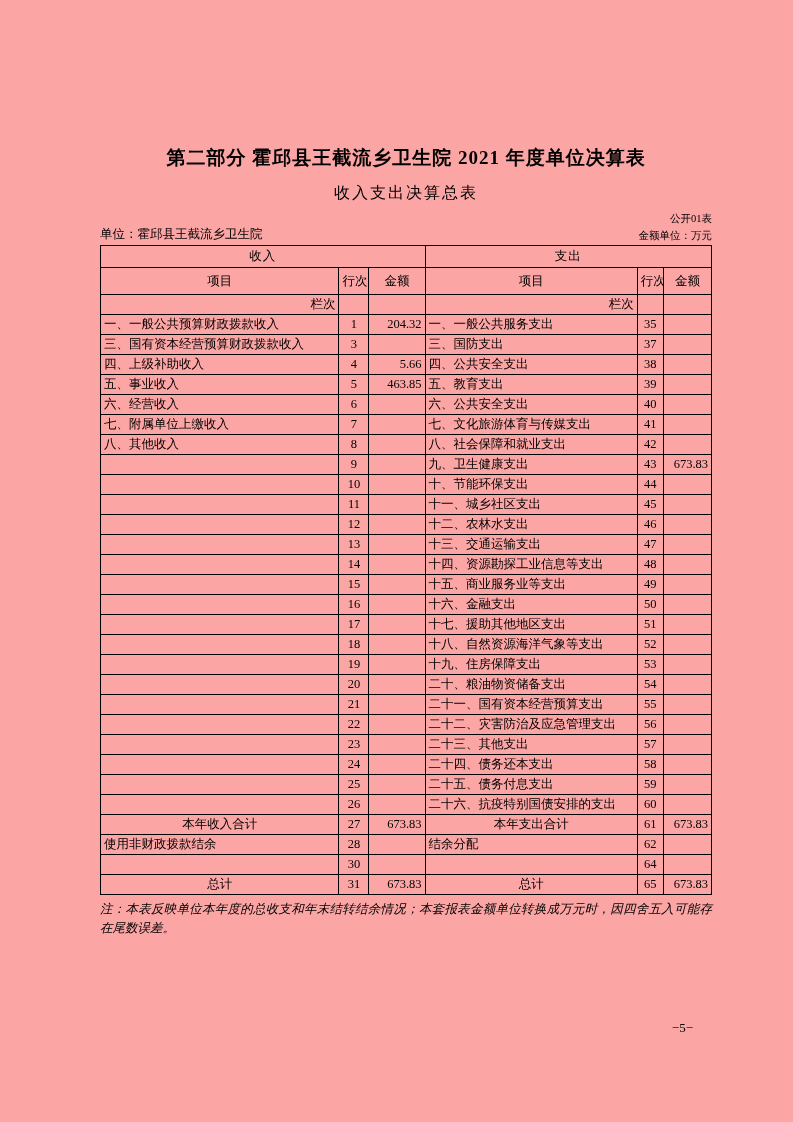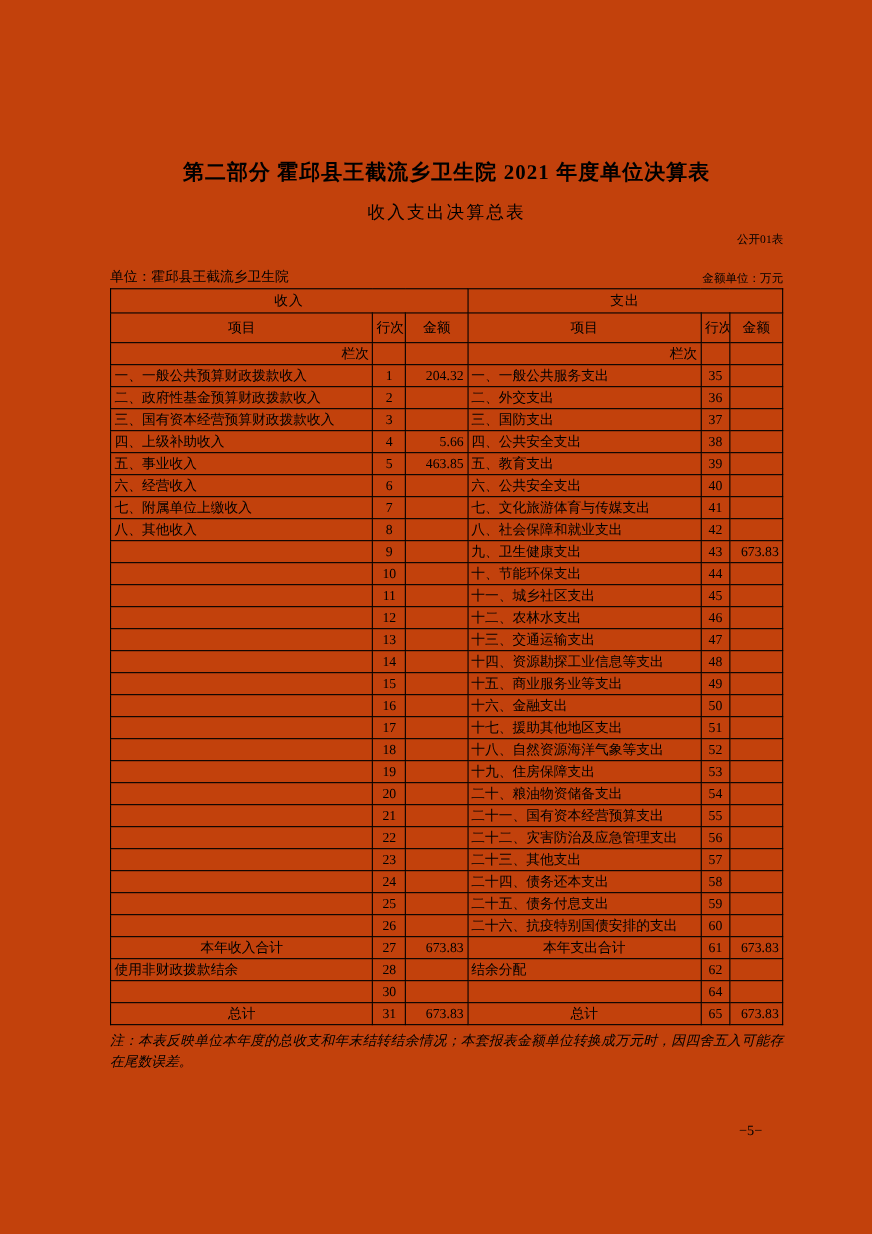--- a/index.html
+++ b/index.html
@@ -1,27 +1,27 @@
 <!DOCTYPE html>
 <html><head>
 <meta charset="utf-8">
 <style>
   html,body { margin:0; padding:0; background:#ffffff; }
   body {
     width:793px; height:1122px;
     font-family:"Liberation Serif","DejaVu Serif",serif;
     color:#000;
   }
-  .sheet { position:relative; width:793px; height:1122px; background:#c2410c; overflow:hidden; }
+  .sheet { position:relative; width:793px; height:1122px; background:#fca5a5; overflow:hidden; }
   .content { position:absolute; left:100px; top:146px; width:612px; }
 
   .title { text-align:center; font-size:19px; font-weight:bold; line-height:24px; letter-spacing:1px; }
   .subtitle { text-align:center; font-size:16px; margin-top:13px; letter-spacing:2px; }
   .table-code { text-align:right; font-size:10.5px; margin-top:9px; line-height:12px; }
-  .unit-row { display:flex; justify-content:space-between; align-items:flex-end; margin-top:18px; }
+  .unit-row { display:flex; justify-content:space-between; align-items:flex-end; margin-top:1px; }
   .unit-left { font-size:12.5px; }
   .unit-right { font-size:10.5px; }
 
   table.grid { border-collapse:collapse; table-layout:fixed; width:612px; margin-top:2px; }
   table.grid th, table.grid td {
     border:1px solid #000;
     font-weight:normal;
     font-size:12.5px;
     padding:0 3px;
     overflow:hidden;
@@ -89,28 +89,20 @@
       <tbody>
           <tr>
             <td class="item">一、一般公共预算财政拨款收入</td>
             <td class="num">1</td>
             <td class="amt">204.32</td>
             <td class="item">一、一般公共服务支出</td>
             <td class="num">35</td>
             <td class="amt"></td>
           </tr>
           <tr>
-            <td class="item">二、政府性基金预算财政拨款收入</td>
-            <td class="num">2</td>
-            <td class="amt"></td>
-            <td class="item">二、外交支出</td>
-            <td class="num">36</td>
-            <td class="amt"></td>
-          </tr>
-          <tr>
             <td class="item">三、国有资本经营预算财政拨款收入</td>
             <td class="num">3</td>
             <td class="amt"></td>
             <td class="item">三、国防支出</td>
             <td class="num">37</td>
             <td class="amt"></td>
           </tr>
           <tr>
             <td class="item">四、上级补助收入</td>
             <td class="num">4</td>

